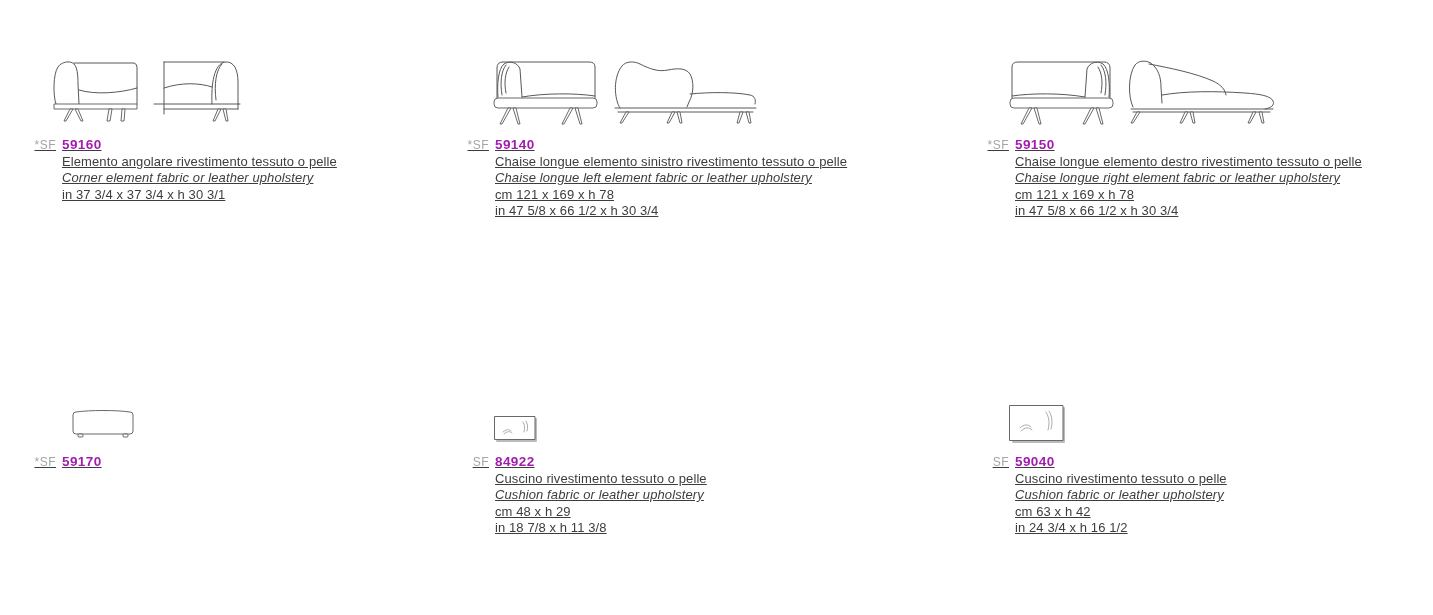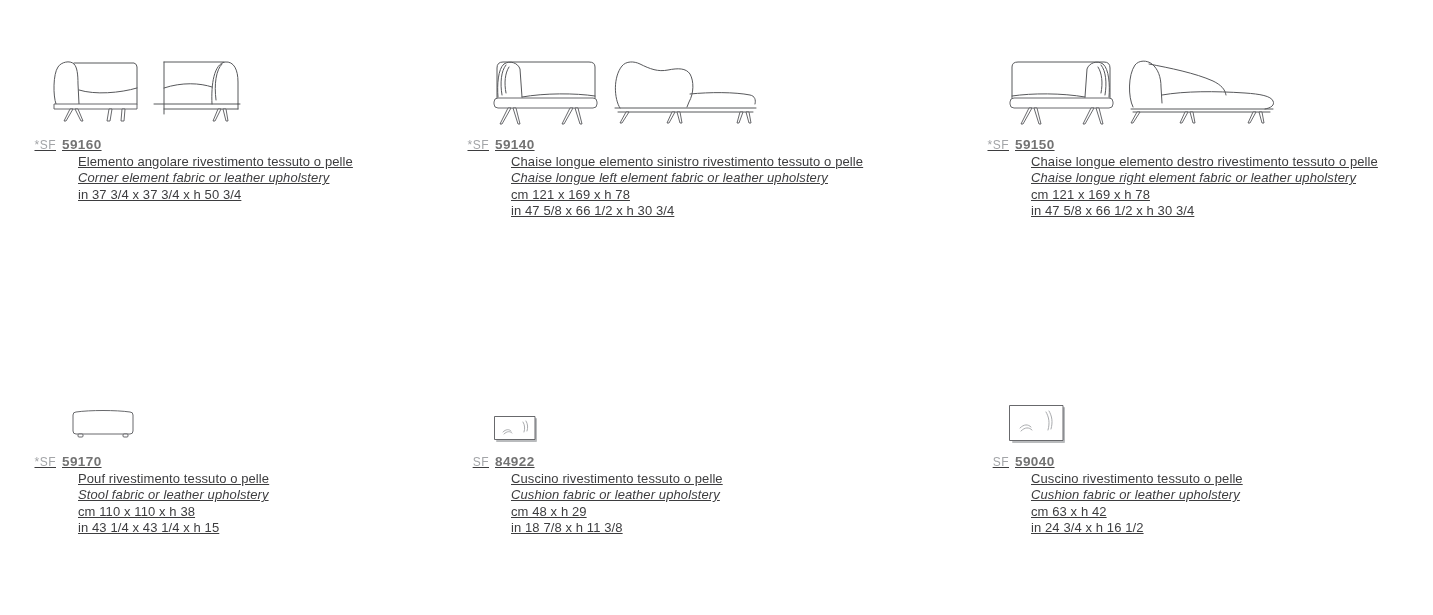--- a/index.html
+++ b/index.html
@@ -11,22 +11,22 @@
   .drawing { position:absolute; }
   .drawing svg { display:block; width:100%; height:100%; }
   .sketch { fill:none; stroke:#57585b; stroke-width:1; stroke-linecap:round; stroke-linejoin:round; }
   .sketch-fill { fill:#ffffff; stroke:#57585b; stroke-width:0.9; stroke-linejoin:round; }
   .crease { fill:none; stroke:#a9abae; stroke-width:1; stroke-linecap:round; }
   .shadow { stroke:#b9bbbd; stroke-width:2; }
   .info { position:absolute; font-size:13px; line-height:16.5px; color:#3d3d3f; letter-spacing:0.1px;text-decoration:underline; }
   .head { display:flex; align-items:baseline; }
   .prefix { display:inline-block; width:28px; text-align:right; margin-right:6px;
             color:#a3a5a8; font-size:12px; letter-spacing:0.5px; }
-  .code { font-weight:bold; font-size:13.5px; color:#737373; letter-spacing:0.4px; }
-  .lines { margin-left:50px; }
+  .code { font-weight:bold; font-size:13.5px; color:#a21caf; letter-spacing:0.4px; }
+  .lines { margin-left:34px; }
   .en { font-style:italic; }
 </style>
 </head>
 <body>
 
 <div class="drawing" style="left:50px;top:56px;width:90px;height:66px">
   <svg viewBox="0 0 90 66">
     <path class="sketch" d="M6,48 C3,40 3,18 8,11 C11,6 20,4 24,8 C27,11 28,18 28,28 L29,48"></path>
     <path class="sketch" d="M24,7 L84,7 Q87,8 87,11 L87,48"></path>
     <path class="sketch" d="M29,34 C45,39 70,37 87,32"></path>
@@ -139,21 +139,21 @@
 </div>
 
 <div class="info" style="left:28px;top:137px">
   <div class="head">
     <span class="prefix">*SF</span>
     <span class="code">59160</span>
   </div>
   <div class="lines">
     <div class="it">Elemento angolare rivestimento tessuto o pelle</div>
     <div class="en">Corner element fabric or leather upholstery</div>
-    <div class="inch">in 37 3/4 x 37 3/4 x h 50 3/4</div>
+    <div class="inch">in 37 3/4 x 37 3/4 x h 30 3/1</div>
   </div>
 </div>
 
 <div class="info" style="left:461px;top:137px">
   <div class="head">
     <span class="prefix">*SF</span>
     <span class="code">59140</span>
   </div>
   <div class="lines">
     <div class="it">Chaise longue elemento sinistro rivestimento tessuto o pelle</div>
@@ -174,26 +174,20 @@
     <div class="cm">cm 121 x 169 x h 78</div>
     <div class="inch">in 47 5/8 x 66 1/2 x h 30 3/4</div>
   </div>
 </div>
 
 <div class="info" style="left:28px;top:454px">
   <div class="head">
     <span class="prefix">*SF</span>
     <span class="code">59170</span>
   </div>
-  <div class="lines">
-    <div class="it">Pouf rivestimento tessuto o pelle</div>
-    <div class="en">Stool fabric or leather upholstery</div>
-    <div class="cm">cm 110 x 110 x h 38</div>
-    <div class="inch">in 43 1/4 x 43 1/4 x h 15</div>
-  </div>
 </div>
 
 <div class="info" style="left:461px;top:454px">
   <div class="head">
     <span class="prefix">SF</span>
     <span class="code">84922</span>
   </div>
   <div class="lines">
     <div class="it">Cuscino rivestimento tessuto o pelle</div>
     <div class="en">Cushion fabric or leather upholstery</div>

